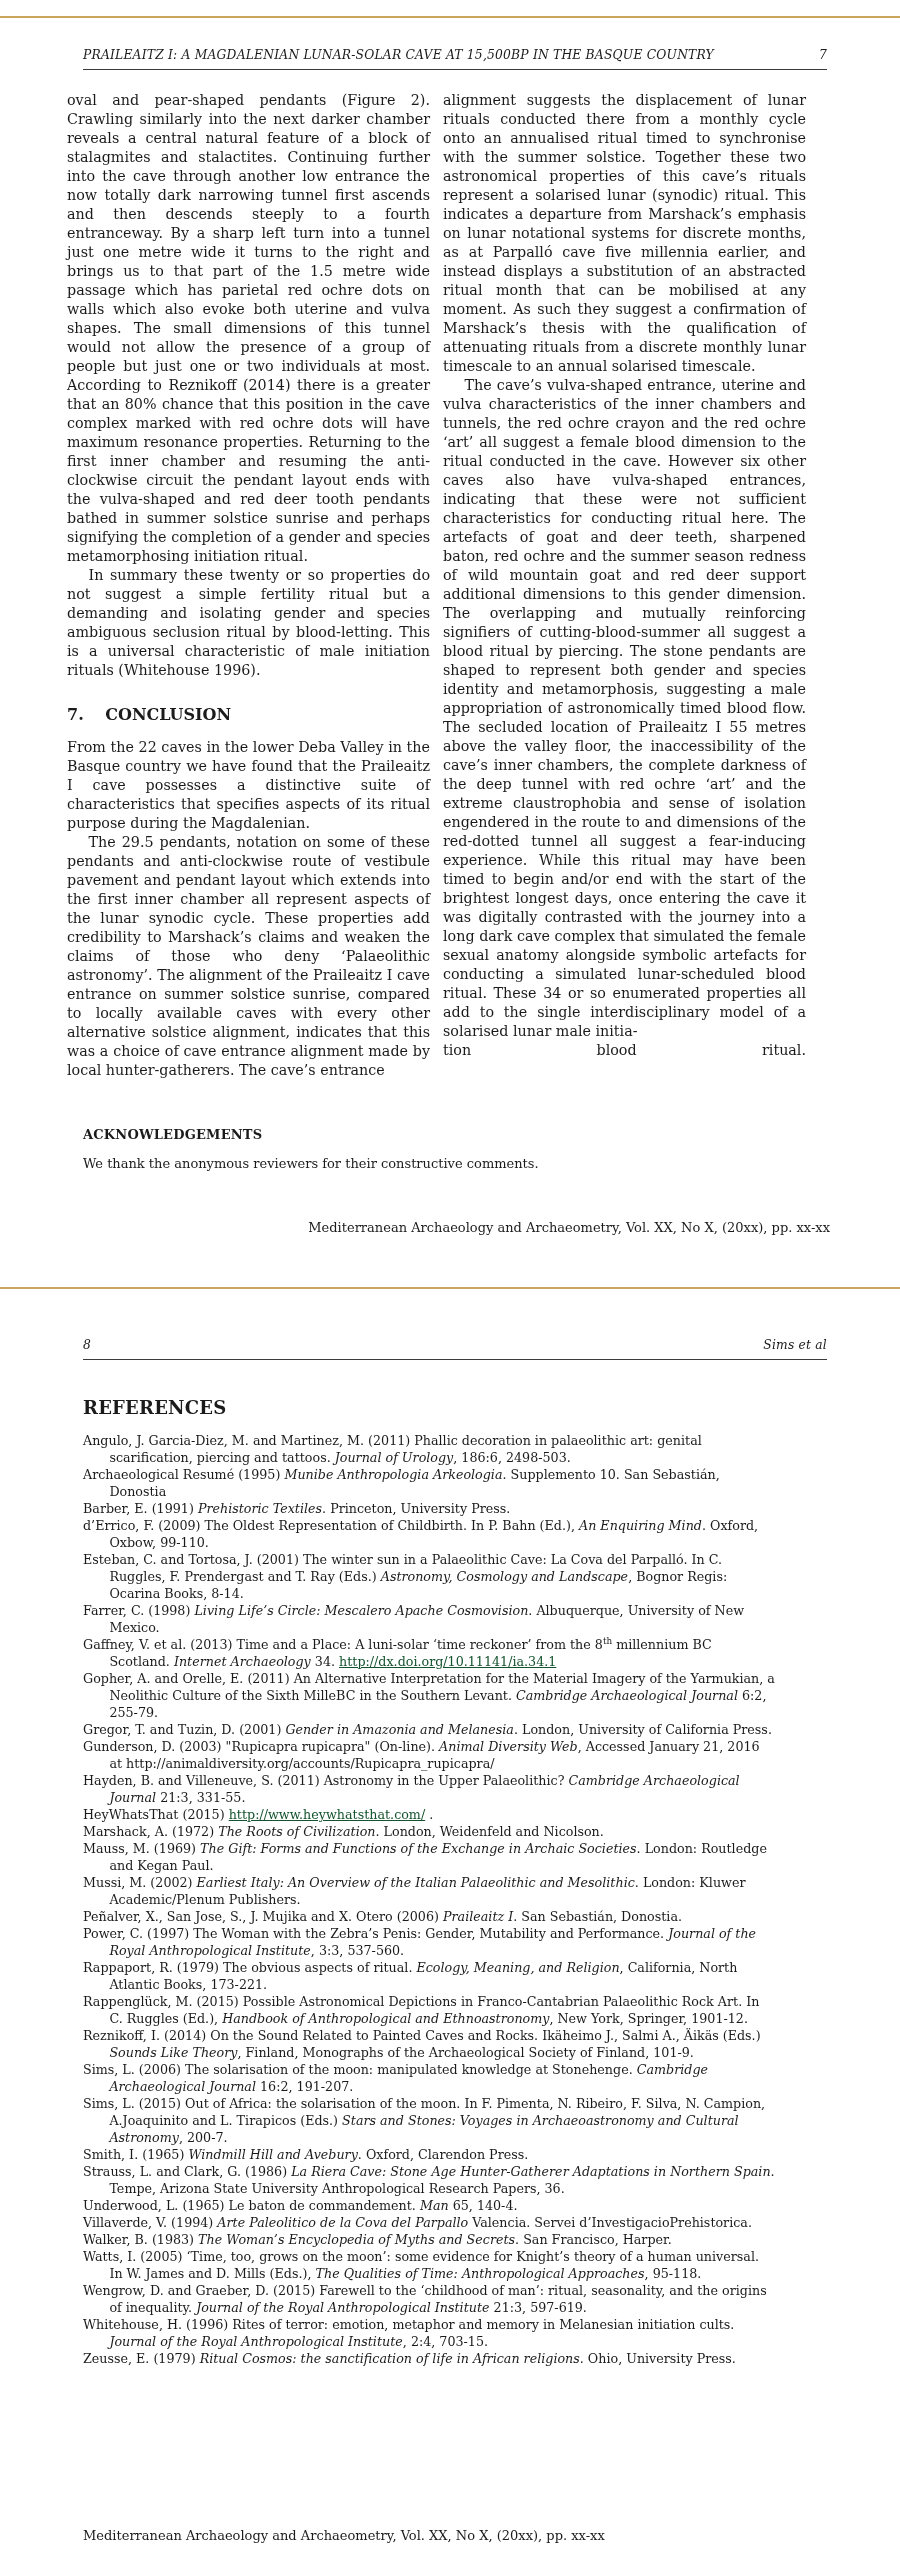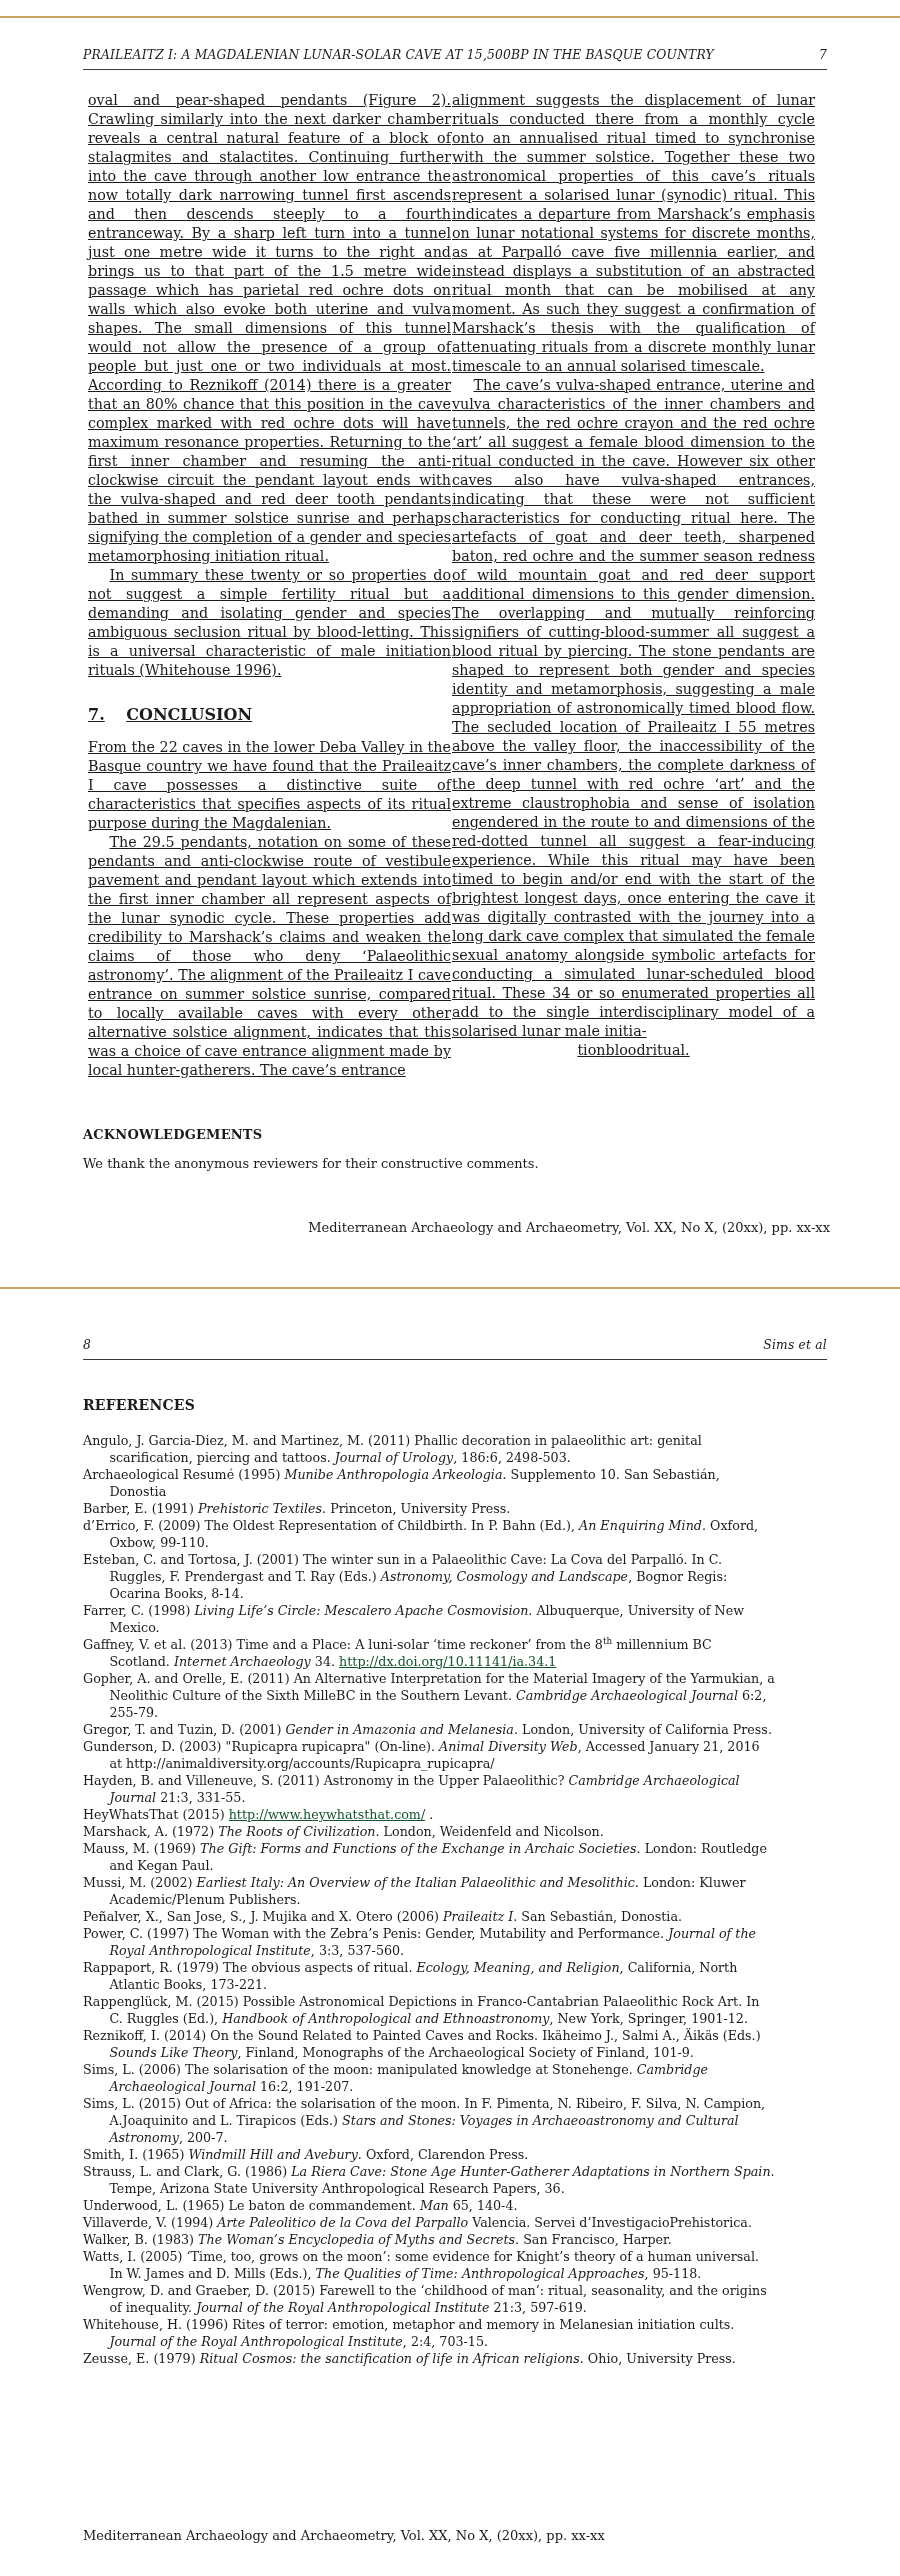--- a/index.html
+++ b/index.html
@@ -4,32 +4,32 @@
 <style>
   html,body{margin:0;padding:0;background:#ffffff;}
   .canvas{position:relative;width:900px;height:2576px;background:#ffffff;overflow:hidden;
           font-family:"DejaVu Serif",serif;color:#1b1b1b;}
   .hairline-gold{position:absolute;left:0;width:900px;height:2px;background:#c9a55e;}
   .running-head{position:absolute;left:83px;width:744px;display:flex;justify-content:space-between;
           align-items:flex-end;font-style:italic;font-size:12.3px;letter-spacing:0.2px;
           border-bottom:1px solid #3a3a3a;padding-bottom:6.8px;}
   .rh-p7{top:48px;}
   .rh-p8{top:1338px;}
-  .columns{position:absolute;top:91px;left:88px;width:741px;display:flex;gap:1px;text-decoration:underline;}
+  .columns{position:absolute;top:91px;left:67px;width:741px;display:flex;gap:13px;}
   .col{width:363px;text-align:justify;font-size:14.3px;line-height:19px;}
   .col p{margin:0;}
   .col p.ind{text-indent:21.5px;}
   .sec-head{font-weight:bold;font-size:16px;margin:24.5px 0 14.7px 0;text-align:left;}
   .sec-head .num{margin-right:21.5px;}
-  .lastline{display:flex;justify-content:center;line-height:19px;}
+  .lastline{display:flex;justify-content:space-between;line-height:19px;}
   .ack{position:absolute;top:1127px;left:83px;width:744px;}
   .ack-h{font-weight:bold;font-size:13px;letter-spacing:0.2px;}
   .ack-t{margin-top:13.7px;font-size:13px;}
   .footer7{position:absolute;top:1220px;right:70px;font-size:13px;}
-  .refs-h{position:absolute;top:1397px;left:83px;font-weight:bold;font-size:14px;letter-spacing:0.2px;}
+  .refs-h{position:absolute;top:1397px;left:83px;font-weight:bold;font-size:18px;letter-spacing:0.2px;}
   .refs{position:absolute;top:1432px;left:83px;width:693px;font-size:12.7px;line-height:17px;}
   .ref{padding-left:26.4px;text-indent:-26.4px;}
   .ref .it{font-style:italic;}
   .ref sup{font-size:8.8px;line-height:0;}
   .ref a{color:#14532d;text-decoration:underline;}
   .footer8{position:absolute;top:2528px;left:83px;font-size:13px;}
 </style>
 </head>
 <body>
 

